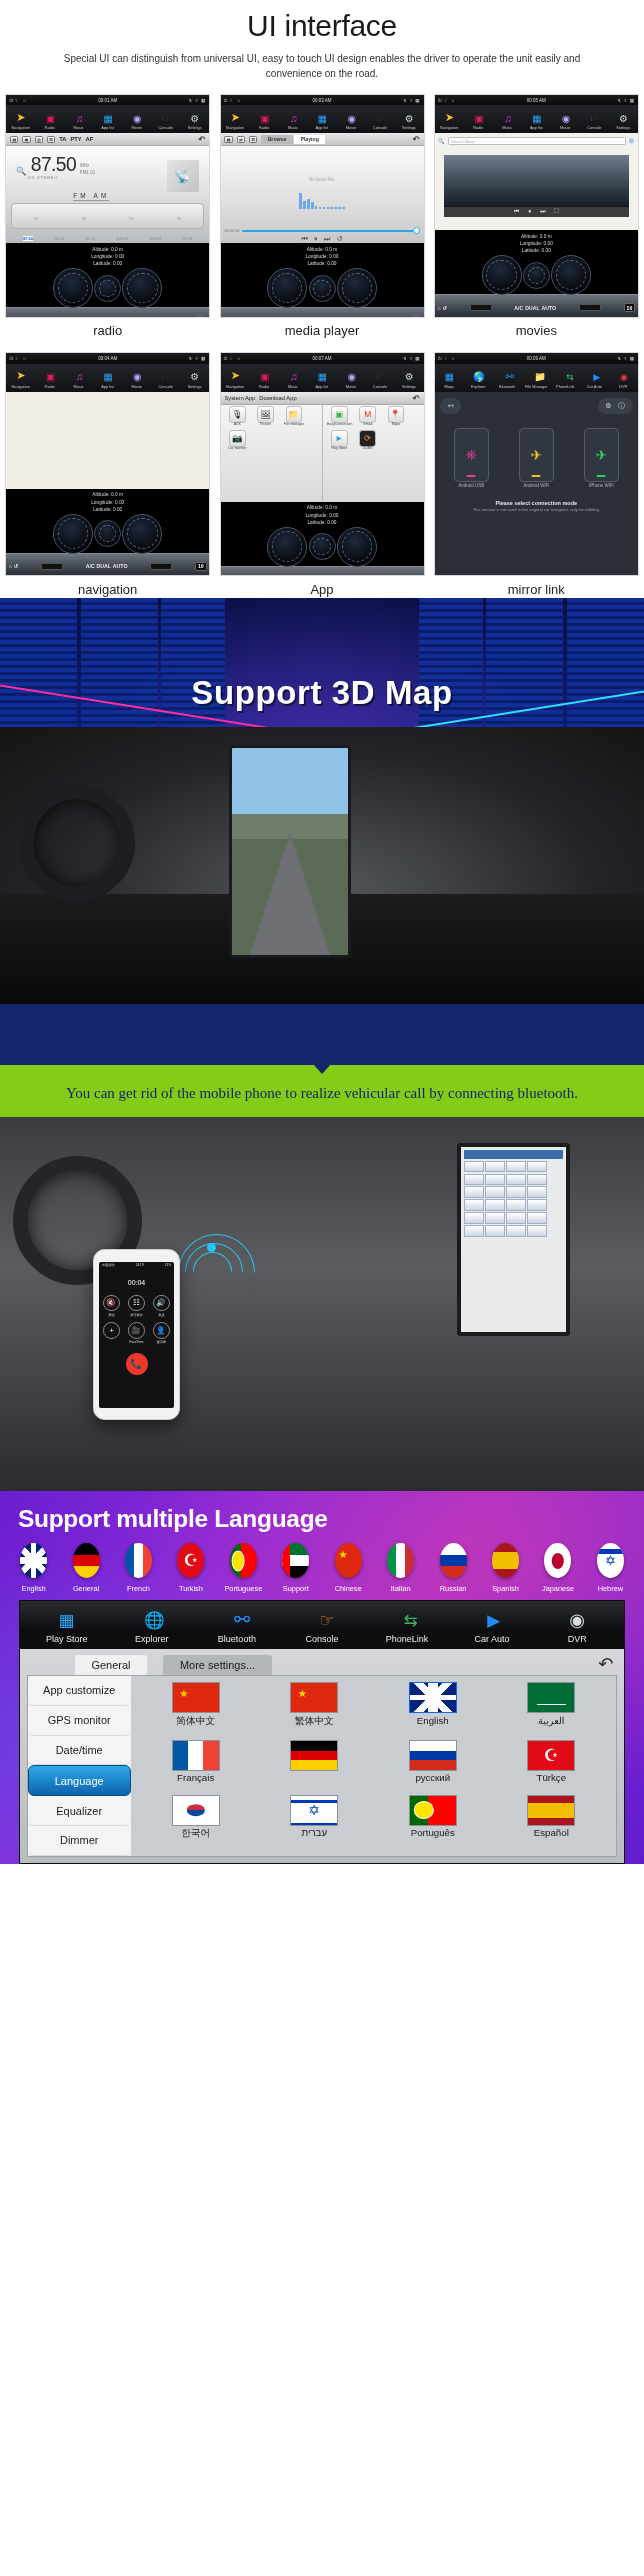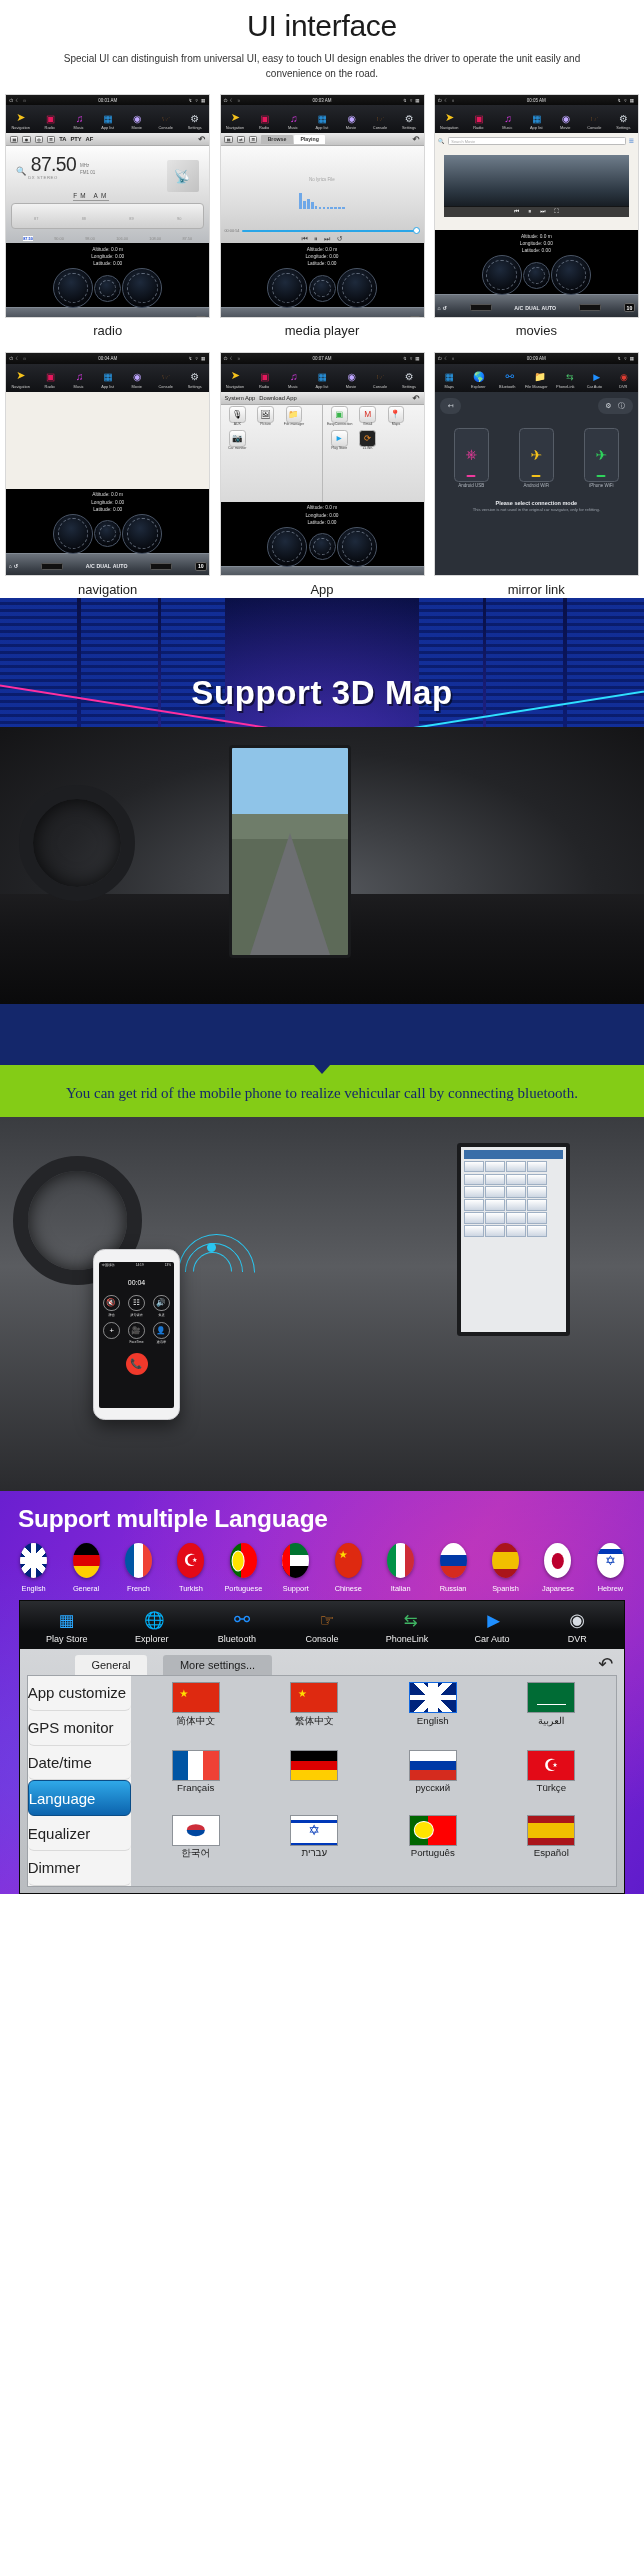--- a/index.html
+++ b/index.html
@@ -217,21 +217,21 @@
   .ss-labels { display:flex; justify-content:space-around; background:#0c0d0f; color:#eee;
     font-size:9px; padding:2.6px 3.9px 5.2px; }
   .ss-labels span { width:77px; text-align:center; }
   .ss-panel { background:linear-gradient(#d4d6d9,#b9bcc0); padding:0 6.4px 6.4px; }
   .ss-tabs { display:flex; align-items:flex-end; gap:16px; padding-top:3.9px;padding-left:48px; }
   .ss-tab { font-size:11px; color:#1c1c1c; padding:3.9px 16.7px; background:#b3b6ba; border-radius:3.2px 3.2px 0 0;}
   .ss-tab.active { background:#f0f0f0; }
   .ss-back { margin-left:auto; font-size:18px; color:#2b2b2b; padding-right:3.9px;}
   .ss-body { display:flex; background:#c9ccd0; border:0.6px solid #9fa3a8; }
   .ss-side { width:103px; background:#f4f4f4; }
-  .ss-side div { font-size:15px; color:#222; padding:8.4px 0; text-align:left; border-bottom:0.6px solid #dadada;border-radius:6px;}
+  .ss-side div { font-size:11px; color:#222; padding:8.4px 0; text-align:center; border-bottom:0.6px solid #dadada;border-radius:6px;}
   .ss-side div.sel { background:linear-gradient(#2fa8e8,#0c63ad); color:#fff; border:0.6px solid #0a4c86;}
   .ss-grid { flex:1; display:grid; grid-template-columns:repeat(4,1fr); gap:2.6px 3.9px; padding:6.4px 7.7px; }
   .ss-item { text-align:center; }
   .ss-flag { width:48px;height:31px;margin:0 auto; border:1.9px solid #8d9298; position:relative; overflow:hidden;}
   .ss-item.sel .ss-flag { border-color:#1268e0; }
   .ss-item b { display:block; font-size:9.7px; color:#1b1b1b; font-weight:normal; margin-top:1.3px;}
 
   
   .f-uk{background:#00247d;}
   .f-uk::before{content:"";position:absolute;inset:0;

